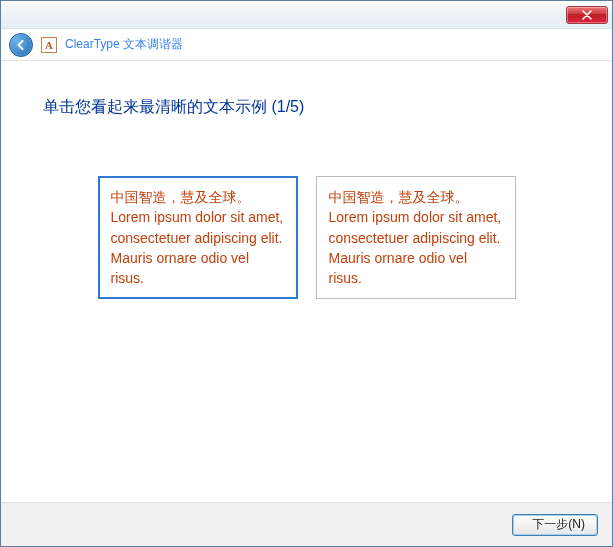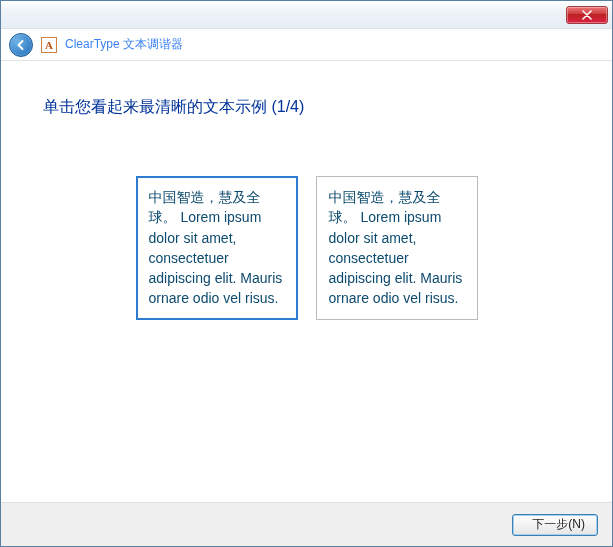--- a/index.html
+++ b/index.html
@@ -83,28 +83,28 @@
     color: #003399;
     font-size: 16px;
     margin-bottom: 58px;
   }
   .samples {
     display: flex;
     gap: 18px;
     justify-content: center;
   }
   .sample {
-    width: 162px;
+    width: 200px;
     padding: 10px 12px;
     border: 1px solid #bbb;
     background: #fff;
     cursor: pointer;
     font-size: 14px;
     line-height: 1.45;
-    color: #0c4a6e;
+    color: #c2410c;
   }
   .sample.selected {
     border: 2px solid #2f7bd1;
     padding: 9px 11px;
   }
   .footer {
     height: 44px;
     border-top: 1px solid #dfdfdf;
     background: #f0f0f0;
     display: flex;
@@ -152,21 +152,21 @@
         <path d="M8.5 3 L4.5 7 L8.5 11" stroke="#fff" stroke-width="2" fill="none" stroke-linecap="round" stroke-linejoin="round"></path>
       </svg>
     </div>
     <div class="app-icon">
       <span>A</span>
     </div>
     <div class="nav-title">ClearType 文本调谐器</div>
   </div>
 
   <div class="content">
-    <div class="heading">单击您看起来最清晰的文本示例 (1/4)</div>
+    <div class="heading">单击您看起来最清晰的文本示例 (1/5)</div>
 
     <div class="samples">
       <div class="sample selected">
         <span>中国智造，慧及全球。 Lorem ipsum dolor sit amet, consectetuer adipiscing elit. Mauris ornare odio vel risus.</span>
       </div>
       <div class="sample">
         <span>中国智造，慧及全球。 Lorem ipsum dolor sit amet, consectetuer adipiscing elit. Mauris ornare odio vel risus.</span>
       </div>
     </div>
   </div>

